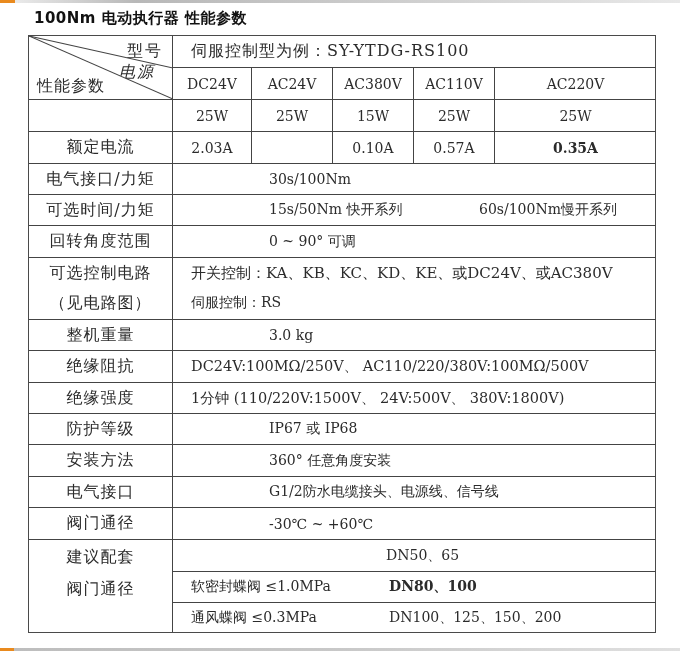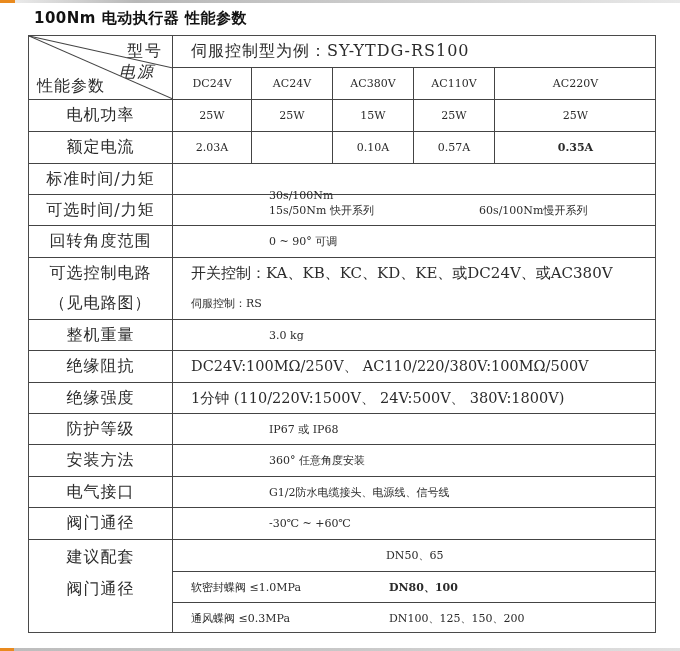--- a/index.html
+++ b/index.html
@@ -10,21 +10,21 @@
   .topbar .accent { position:absolute; left:0; top:0; width:15px; height:3px; background:#e98a1e; }
   .bottombar { position:absolute; left:0; top:648px; width:680px; height:3px;
             background:linear-gradient(to right, #bdbdbd, #c8c8c8 50%, #e0e0e0); }
   .bottombar .accent { position:absolute; left:0; top:0; width:14px; height:3px; background:#e98a1e; }
   .title { position:absolute; left:34px; top:9px; font-family:"DejaVu Sans", "Liberation Sans", sans-serif;
            font-weight:bold; font-size:15px; color:#111; letter-spacing:0.5px; white-space:nowrap; }
   .table { position:absolute; left:28px; top:35px; width:628px; height:598px;
            border:1.5px solid #4a4a4a; box-sizing:border-box; }
   .hl { position:absolute; height:0; border-top:1.3px solid #444; }
   .vl { position:absolute; width:0; border-left:1.3px solid #444; }
-  .cell { position:absolute; display:flex; align-items:center; white-space:nowrap; font-size:11px; }
+  .cell { position:absolute; display:flex; align-items:center; white-space:nowrap; font-size:14px; }
   .center { justify-content:center; }
   .label { justify-content:center; font-size:16px; letter-spacing:1px; }
   .diag { position:absolute; left:0; top:0; }
 </style>
 </head>
 <body>
 
 <div class="topbar">
     <div class="accent"></div>
   </div>
@@ -67,35 +67,34 @@
   <div class="cell" style="left:8px; top:36px; height:28px; font-size:16px; letter-spacing:1px;">性能参数</div>
 
   <div class="cell" style="left:162px; top:0; height:31px; font-size:16px; letter-spacing:1px;">伺服控制型为例：SY-YTDG-RS100</div>
 
   <div class="cell center" style="left:144px; width:78px; top:32px; height:31px;">DC24V</div>
   <div class="cell center" style="left:223px; width:80px; top:32px; height:31px;">AC24V</div>
   <div class="cell center" style="left:304px; width:80px; top:32px; height:31px;">AC380V</div>
   <div class="cell center" style="left:385px; width:80px; top:32px; height:31px;">AC110V</div>
   <div class="cell center" style="left:466px; width:161px; top:32px; height:31px;">AC220V</div>
 
-  <div class="cell label" style="left:0; width:143px; top:64px; height:31px;">电机功率</div>
   <div class="cell center" style="left:144px; width:78px; top:64px; height:31px;">25W</div>
   <div class="cell center" style="left:223px; width:80px; top:64px; height:31px;">25W</div>
   <div class="cell center" style="left:304px; width:80px; top:64px; height:31px;">15W</div>
   <div class="cell center" style="left:385px; width:80px; top:64px; height:31px;">25W</div>
   <div class="cell center" style="left:466px; width:161px; top:64px; height:31px;">25W</div>
 
   <div class="cell label" style="left:0; width:143px; top:96px; height:31px;">额定电流</div>
   <div class="cell center" style="left:144px; width:78px; top:96px; height:31px;">2.03A</div>
   <div class="cell center" style="left:304px; width:80px; top:96px; height:31px;">0.10A</div>
   <div class="cell center" style="left:385px; width:80px; top:96px; height:31px;">0.57A</div>
   <div class="cell center" style="left:466px; width:161px; top:96px; height:31px;font-weight:bold;">0.35A</div>
 
-  <div class="cell label" style="left:0; width:143px; top:128px; height:30px;">标准时间/力矩</div>
-  <div class="cell" style="left:240px; top:128px; height:30px;margin-top:16px;">30s/100Nm</div>
+  <div class="cell label" style="left:0; width:143px; top:128px; height:30px;">电气接口/力矩</div>
+  <div class="cell" style="left:240px; top:128px; height:30px;">30s/100Nm</div>
 
   <div class="cell label" style="left:0; width:143px; top:159px; height:30px;">可选时间/力矩</div>
   <div class="cell" style="left:240px; top:159px; height:30px;">15s/50Nm 快开系列</div>
   <div class="cell" style="left:450px; top:159px; height:30px;">60s/100Nm慢开系列</div>
 
   <div class="cell label" style="left:0; width:143px; top:190px; height:31px;">回转角度范围</div>
   <div class="cell" style="left:240px; top:190px; height:31px;">0 ~ 90°  可调</div>
 
   <div class="cell label" style="left:0; width:143px; top:222px; height:30px;">可选控制电路</div>
   <div class="cell label" style="left:0; width:143px; top:252px; height:30px;">（见电路图）</div>

